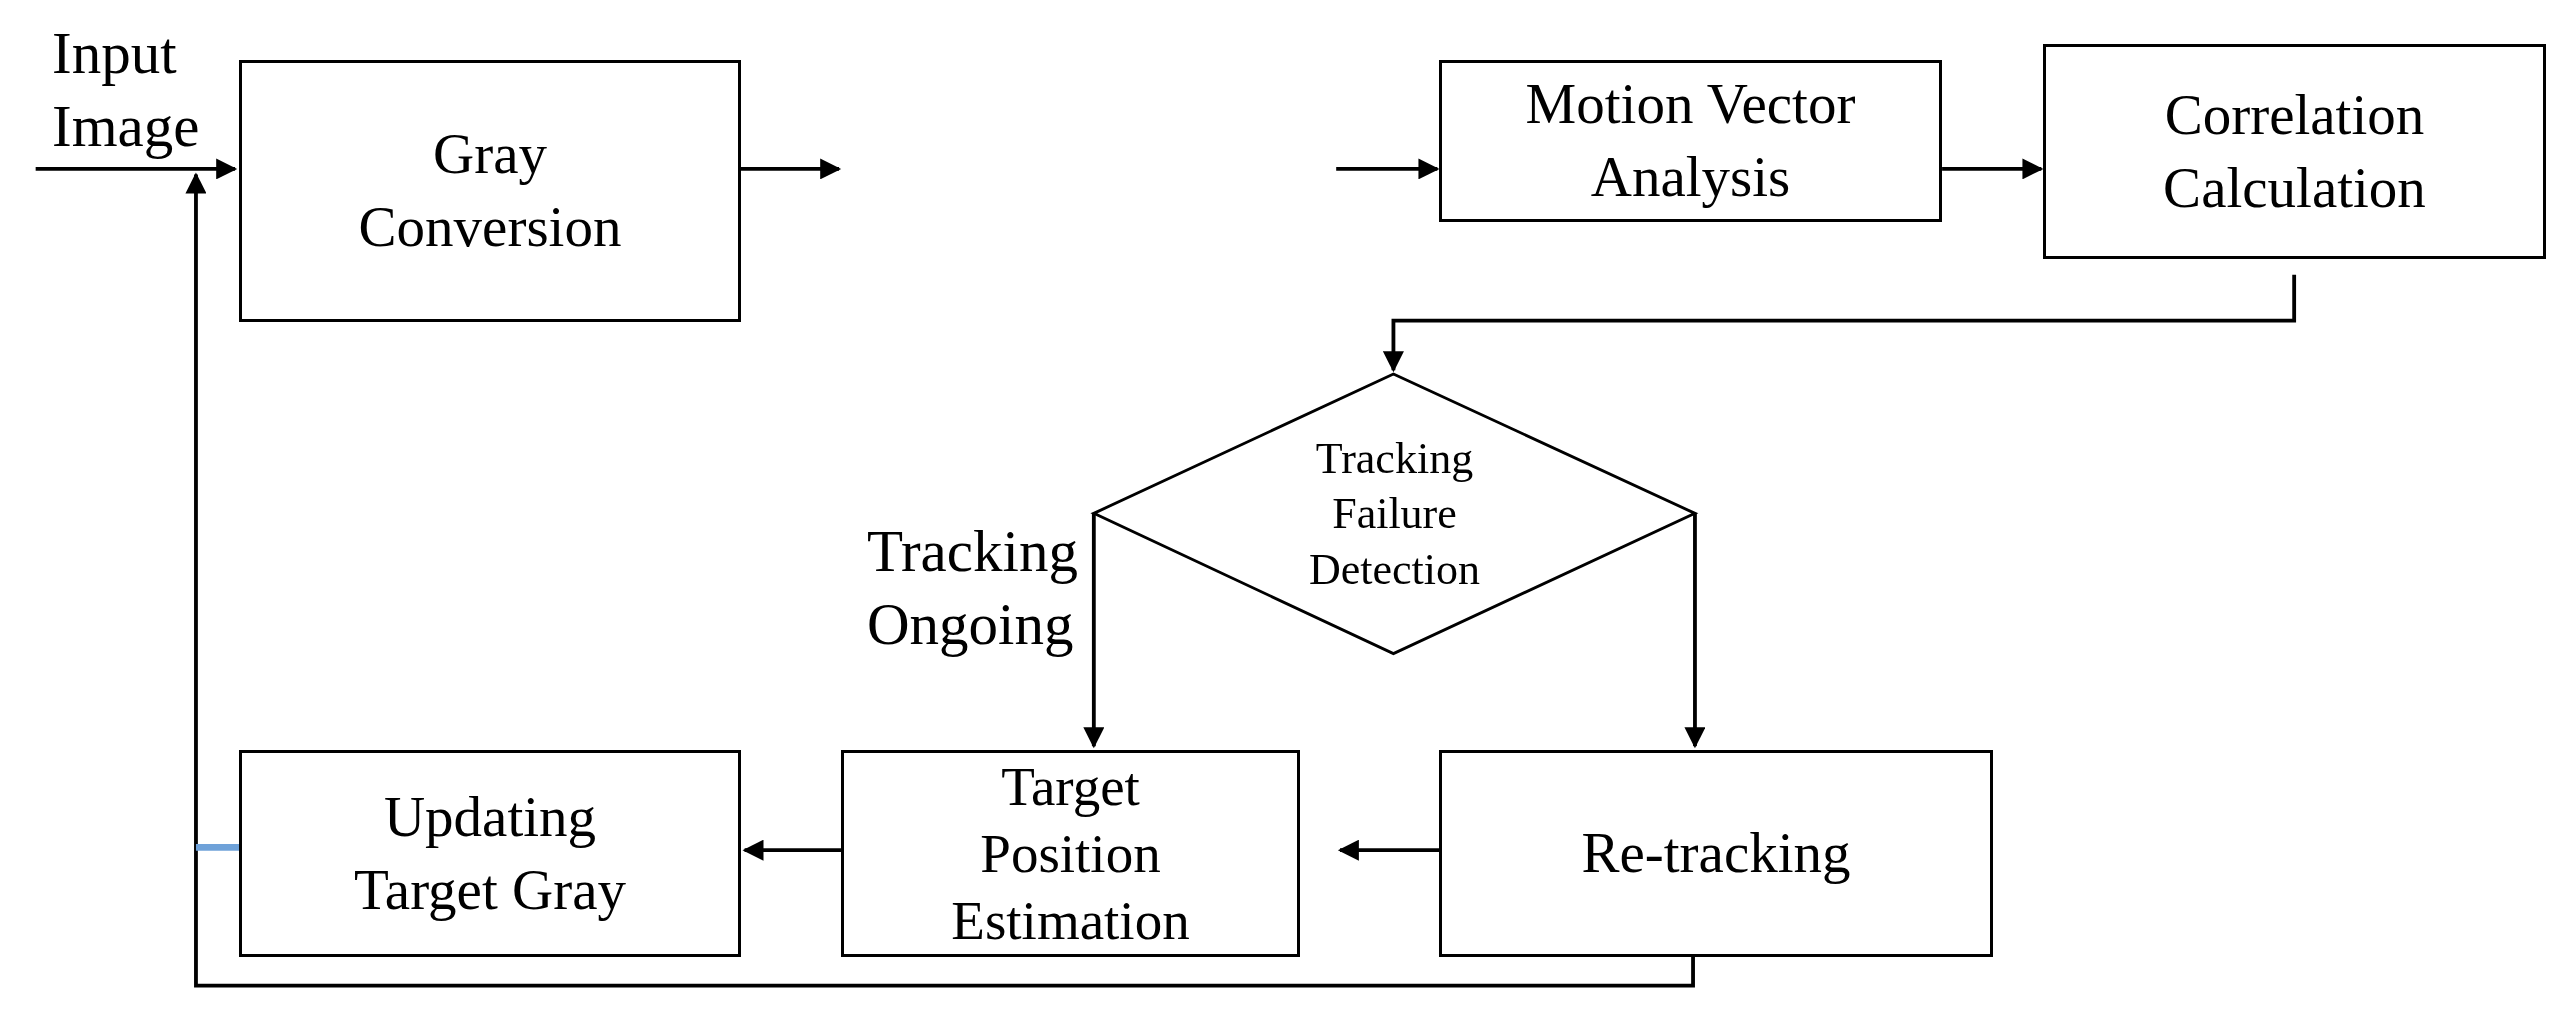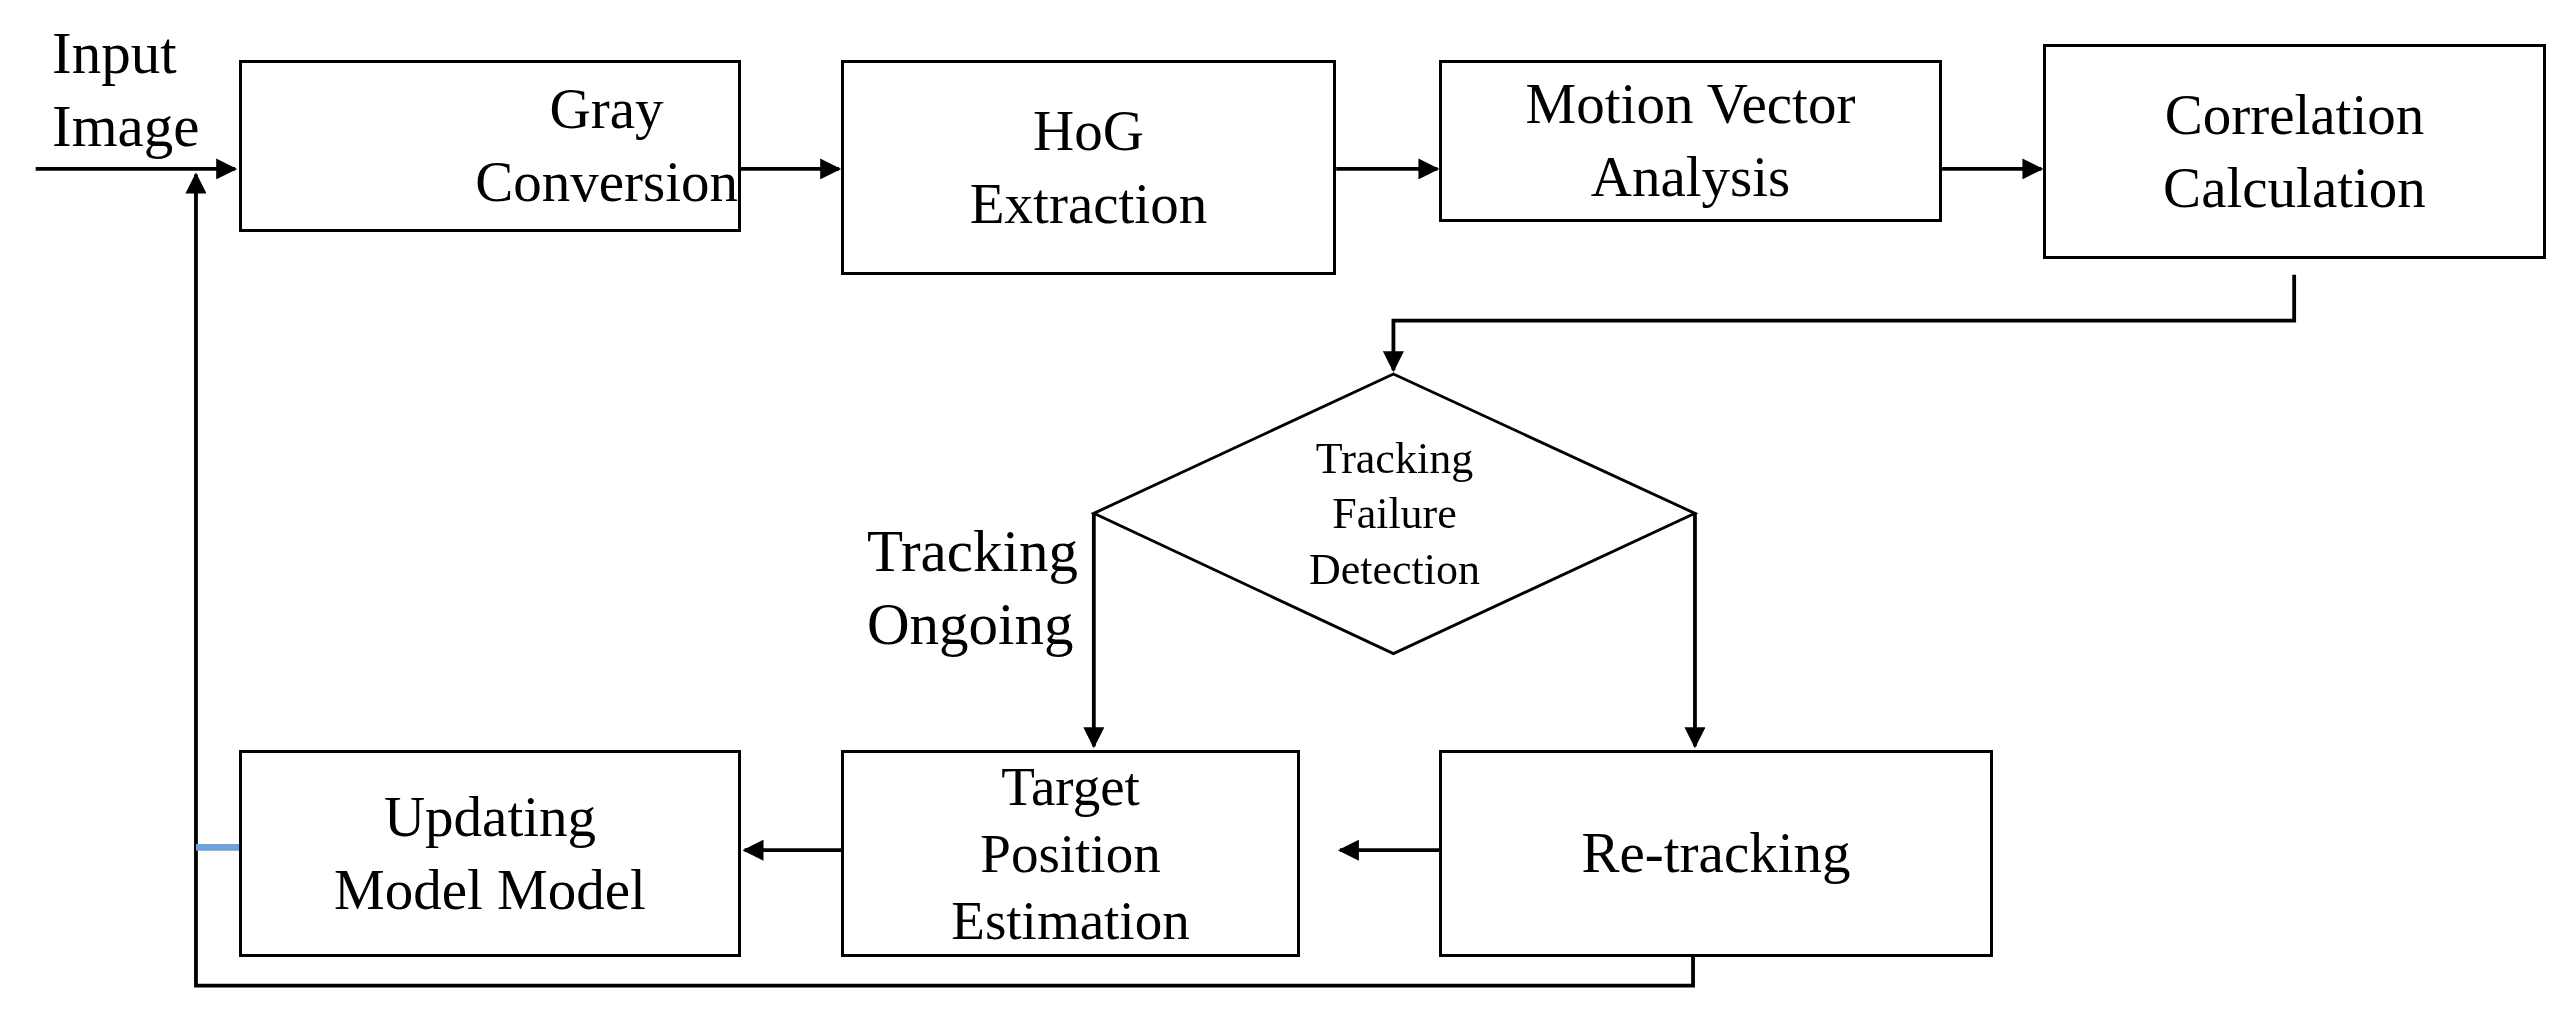--- a/index.html
+++ b/index.html
@@ -106,29 +106,25 @@
     <path d="M1774,1003 L1774,1033 L205,1033 L205,183" stroke="#000000" stroke-width="4" fill="none" marker-end="url(#arrow)"></path>
 
     <path d="M205,888 L252,888" stroke-width="7" fill="none" stroke="#6FA2D9"></path>
 
     <polygon points="1460,392 1776,538 1460,685 1146,538" fill="#ffffff" stroke="#000000" stroke-width="3"></polygon>
   </svg>
 
   <div class="floating-label" style="left:52px; top:17px;">Input
 Image</div>
 
-  <div class="node" style="left:239px; top:60px; width:502px; height:172px;justify-content:flex-end;">
+  <div class="node" style="left:239px; top:60px; width:502px; height:262px;">
     <div class="label">Gray
 Conversion</div>
   </div>
 
-  <div class="node" style="left:841px; top:60px; width:495px; height:215px;">
-    <div class="label">HoG
-Extraction</div>
-  </div>
 
   <div class="node" style="left:1439px; top:60px; width:503px; height:162px;">
     <div class="label">Motion Vector
 Analysis</div>
   </div>
 
   <div class="node" style="left:2043px; top:44px; width:503px; height:215px;">
     <div class="label">Correlation
 Calculation</div>
   </div>
@@ -138,21 +134,21 @@
 Failure
 Detection</div>
   </div>
 
   <div class="floating-label" style="left:867px; top:515px;">Tracking
 Ongoing</div>
 
 
   <div class="node" style="left:239px; top:750px; width:502px; height:207px;">
     <div class="label">Updating
-Model Model</div>
+Target Gray</div>
   </div>
 
   <div class="node" style="left:841px; top:750px; width:459px; height:207px;">
     <div class="label mid">Target
 Position
 Estimation</div>
   </div>
 
   <div class="node" style="left:1439px; top:750px; width:554px; height:207px;">
     <div class="label">Re-tracking</div>

